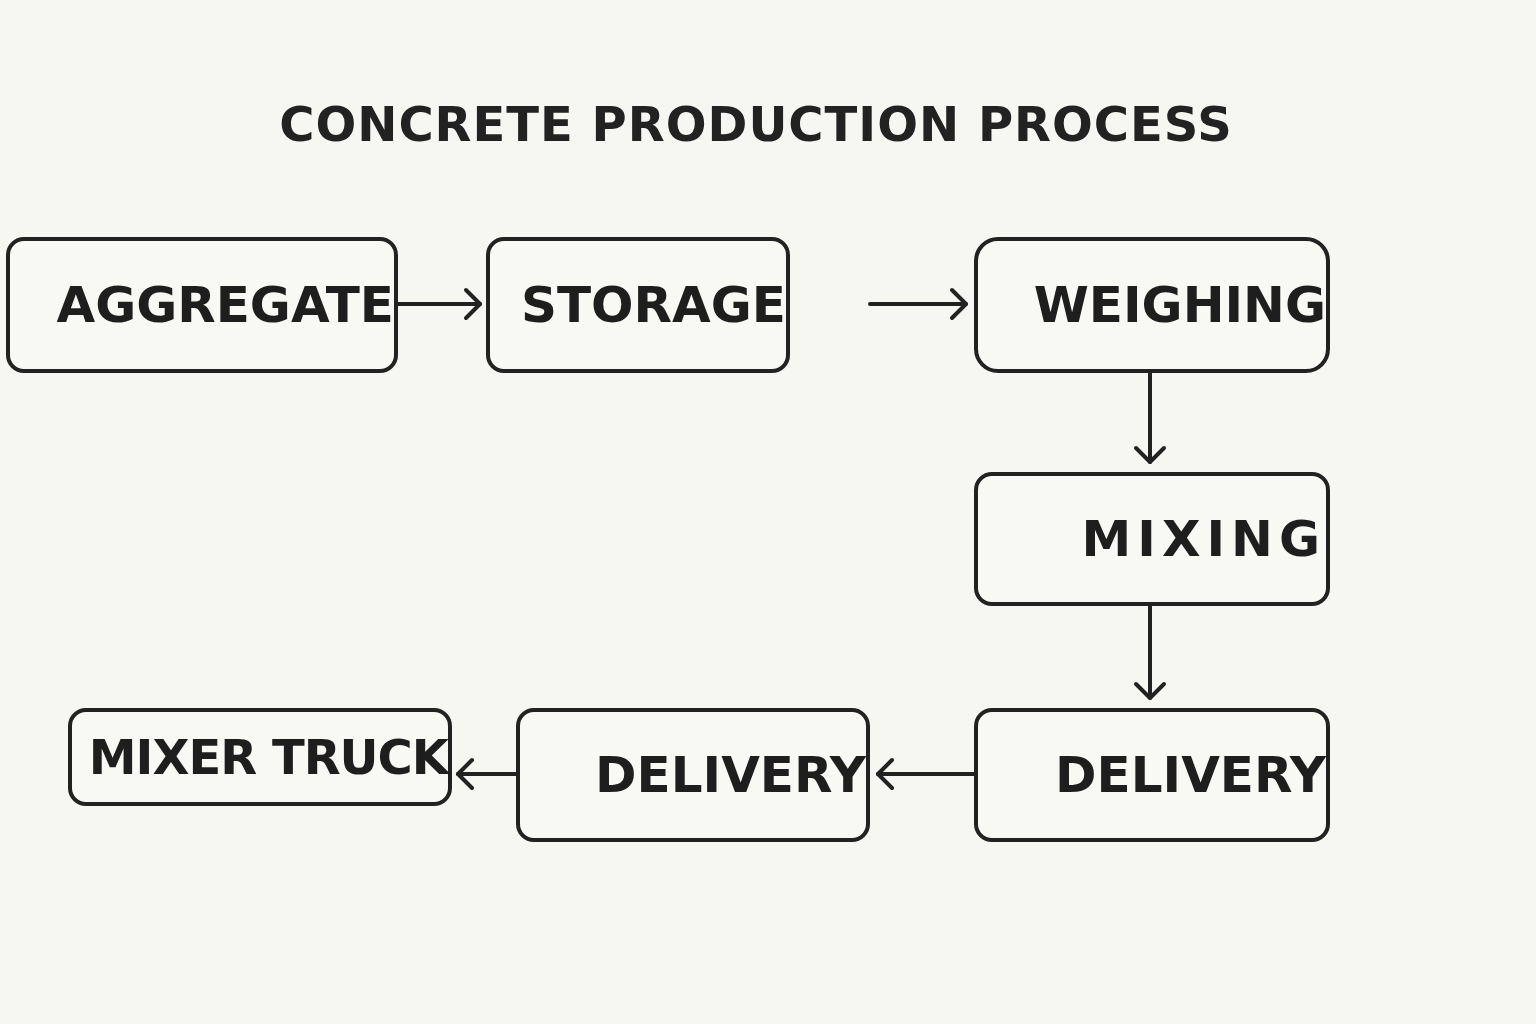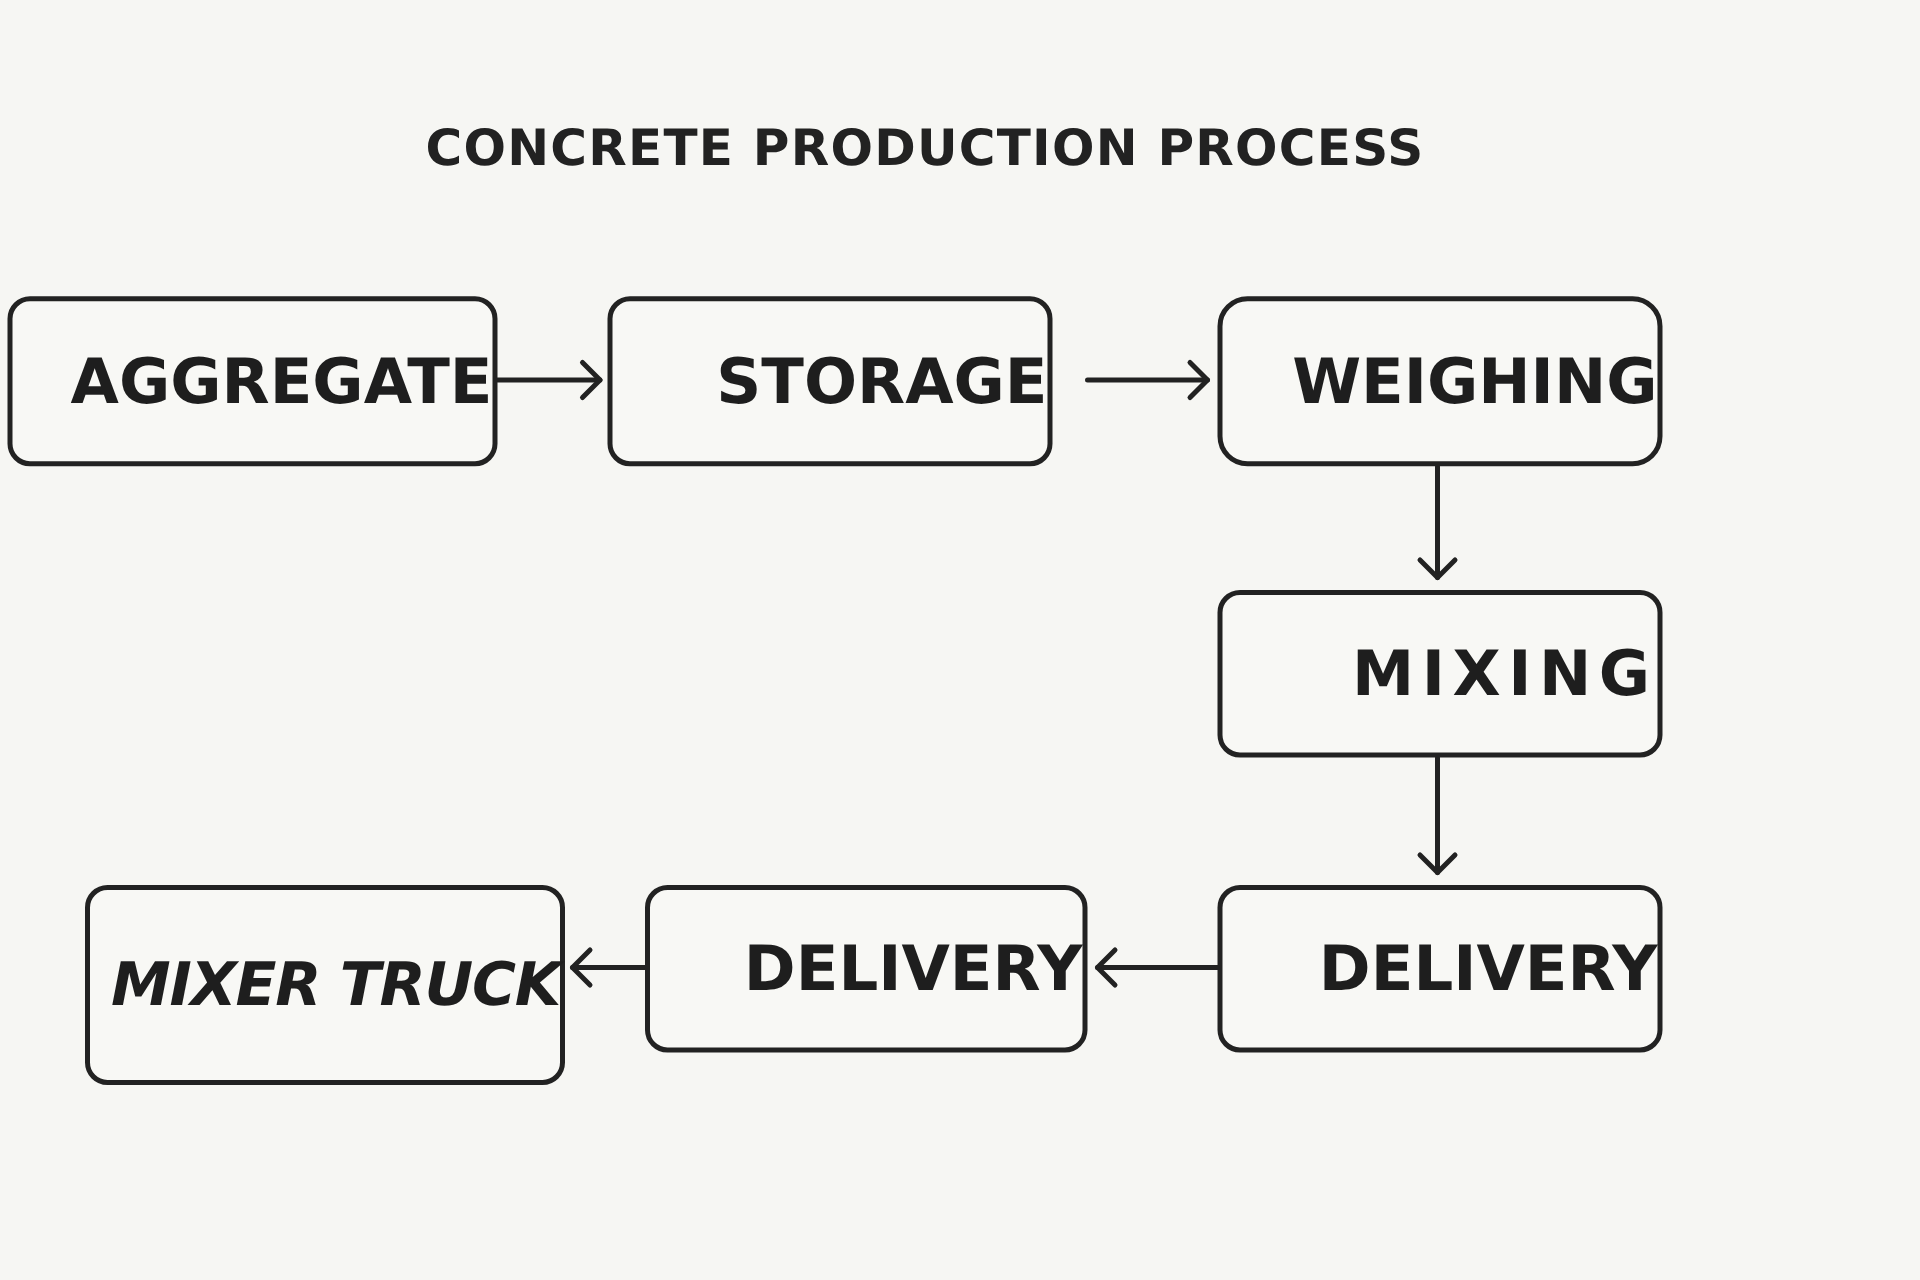--- a/index.html
+++ b/index.html
@@ -6,41 +6,42 @@
   body {
     width: 1536px; height: 1024px;
     background: #f6f6f3;
     position: relative; overflow: hidden;
     font-family: "DejaVu Sans", sans-serif;
     color: #222222;
   }
   .title {
     position: absolute; left: 0; width: 1480px; top: 96px;
     text-align: center;
-    font-size: 40px; font-weight: bold; letter-spacing: 1px;
+    font-size: 48px; font-weight: bold; letter-spacing: 1px;
     color: #222222;
+    padding-left: 16px;
   }
   .node {
     position: absolute;
     box-sizing: border-box;
     border: 4px solid #222222;
     border-radius: 18px;
     background: #f8f8f5;
     display: flex; align-items: center; justify-content: flex-end;
     font-size: 50px; font-weight: bold;
     color: #1e1e1e;
     white-space: nowrap;
   }
   #n1 { left: 6px;   top: 237px; width: 392px; height: 136px; }
-  #n2 { left: 486px; top: 237px; width: 356px; height: 136px; }
+  #n2 { left: 486px; top: 237px; width: 304px; height: 136px; }
   #n3 { left: 974px; top: 237px; width: 356px; height: 136px; border-radius: 24px; }
   #n4 { left: 974px; top: 472px; width: 356px; height: 134px; }
   #n5 { left: 974px; top: 708px; width: 356px; height: 134px; }
   #n6 { left: 516px; top: 708px; width: 354px; height: 134px; }
-  #n7 { left: 68px;  top: 708px; width: 384px; height: 160px; font-style: italic; }
+  #n7 { left: 68px;  top: 708px; width: 384px; height: 98px; }
   #n7 .lbl { font-size: 48px; letter-spacing: -1px; }
   #n4 .lbl { letter-spacing: 6px; margin-left: 20px; }
   svg.arrows { position: absolute; left: 0; top: 0; }
 </style>
 </head>
 <body>
 
 <div class="title">CONCRETE PRODUCTION PROCESS</div>
 
 <svg class="arrows" width="1536" height="1024">

